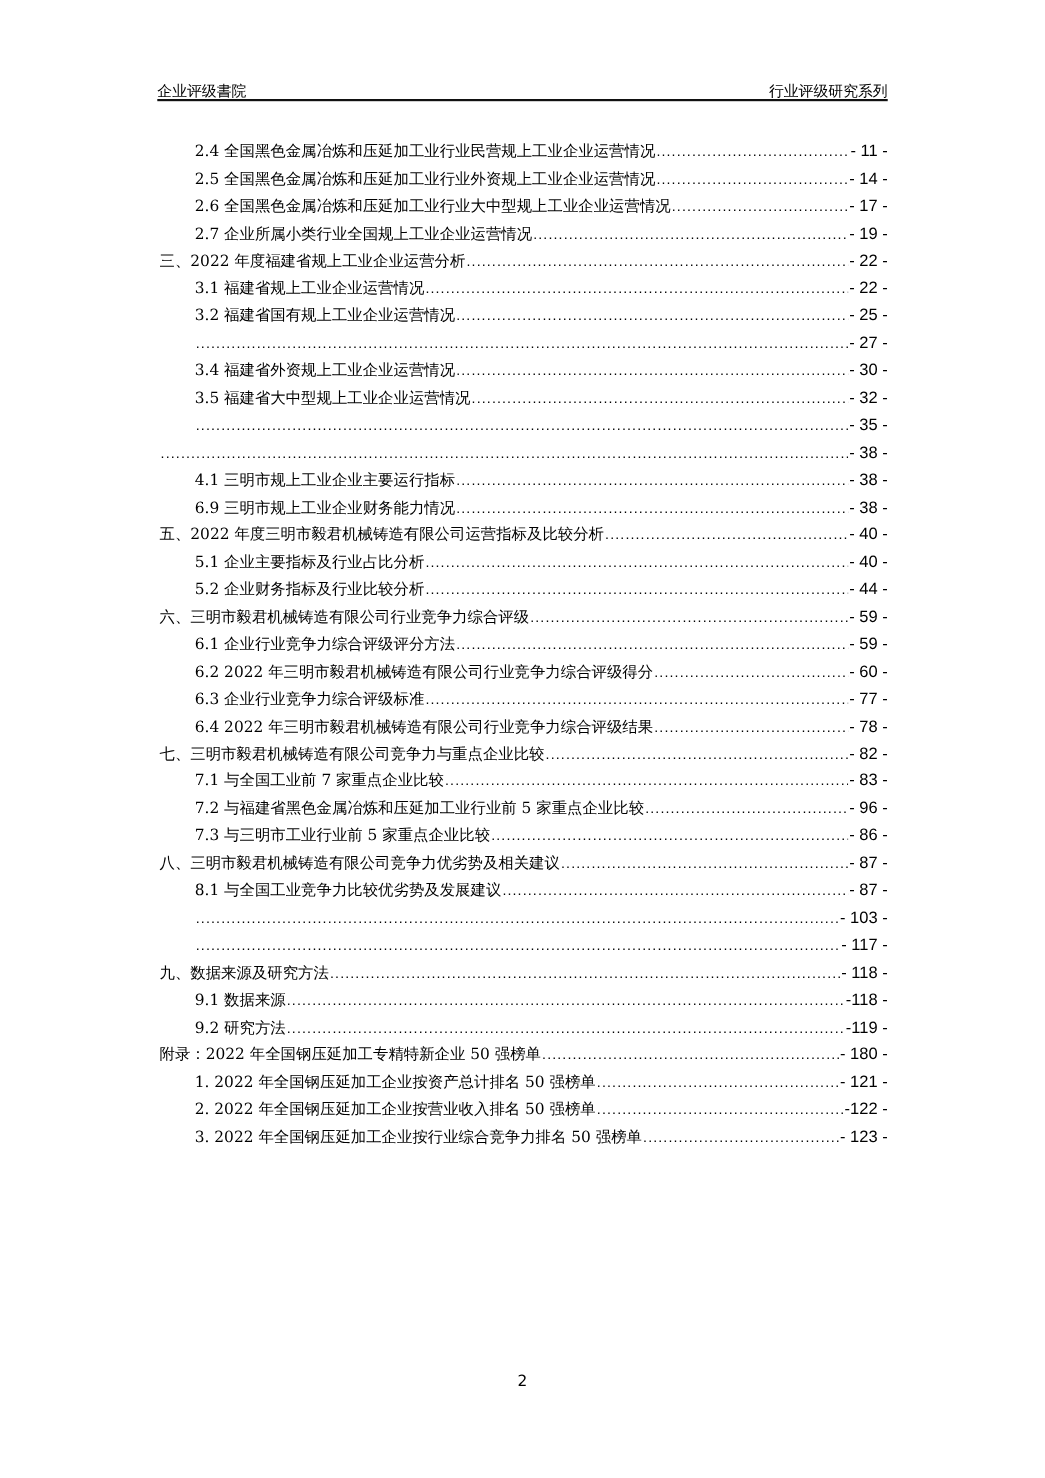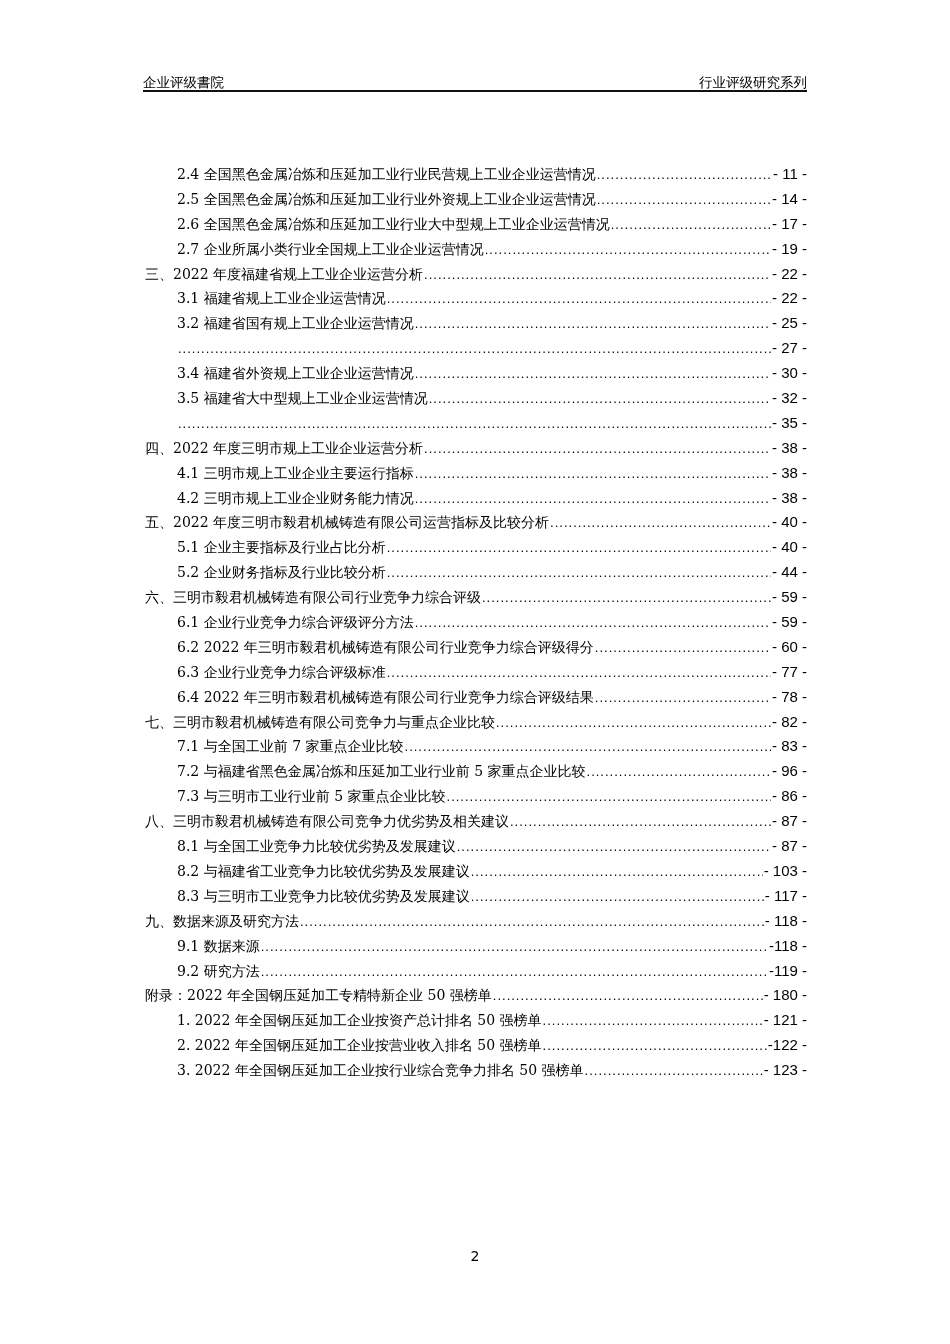--- a/index.html
+++ b/index.html
@@ -11,21 +11,21 @@
     .header .right { position:absolute; right:0; top:2px; }
     .header-rule { position:absolute; left:143px; top:90px; width:664px; height:2px; background:#111; }
     .toc { position:absolute; left:145px; top:126px; width:662px; }
     .toc-row { height:24.9px; line-height:24.9px; display:flex; align-items:baseline;
                font-size:14px; white-space:nowrap; }
     .toc-row.lvl2 { padding-left:32px;justify-content:center; }
     .toc-row .title { flex:0 0 auto; }
     .toc-row .dots { flex:1 1 auto; overflow:hidden; margin:0 1px; letter-spacing:1px;
                      font-family:"Liberation Sans",sans-serif; font-size:13px; }
     .toc-row .dots::before { content:"........................................................................................................................................................................................"; }
-    .toc-row .page { flex:0 0 auto; font-family:"Liberation Sans",sans-serif; font-size:15px;margin-top:36px; }
+    .toc-row .page { flex:0 0 auto; font-family:"Liberation Sans",sans-serif; font-size:15px; }
     .page-number { position:absolute; left:0; width:950px; top:1248px; text-align:center;
                    font-family:"DejaVu Sans","Liberation Sans",sans-serif; font-size:14px; }
   </style>
 </head>
 <body>
 
 <div class="header">
   <span class="left">企业评级書院</span>
   <span class="right">行业评级研究系列</span>
 </div>
@@ -79,31 +79,30 @@
     <div class="toc-row lvl2">
       <span class="title">3.5 福建省大中型规上工业企业运营情况</span>
       <span class="dots"></span>
       <span class="page">- 32 -</span>
     </div>
     <div class="toc-row lvl2">
       <span class="dots"></span>
       <span class="page">- 35 -</span>
     </div>
     <div class="toc-row lvl1">
-      <span class="title">四、2022 年度三明市规上工业企业运营分析</span>
       <span class="dots"></span>
       <span class="page">- 38 -</span>
     </div>
     <div class="toc-row lvl2">
       <span class="title">4.1 三明市规上工业企业主要运行指标</span>
       <span class="dots"></span>
       <span class="page">- 38 -</span>
     </div>
     <div class="toc-row lvl2">
-      <span class="title">4.2 三明市规上工业企业财务能力情况</span>
+      <span class="title">6.9 三明市规上工业企业财务能力情况</span>
       <span class="dots"></span>
       <span class="page">- 38 -</span>
     </div>
     <div class="toc-row lvl1">
       <span class="title">五、2022 年度三明市毅君机械铸造有限公司运营指标及比较分析</span>
       <span class="dots"></span>
       <span class="page">- 40 -</span>
     </div>
     <div class="toc-row lvl2">
       <span class="title">5.1 企业主要指标及行业占比分析</span>
@@ -164,26 +163,24 @@
       <span class="title">八、三明市毅君机械铸造有限公司竞争力优劣势及相关建议</span>
       <span class="dots"></span>
       <span class="page">- 87 -</span>
     </div>
     <div class="toc-row lvl2">
       <span class="title">8.1 与全国工业竞争力比较优劣势及发展建议</span>
       <span class="dots"></span>
       <span class="page">- 87 -</span>
     </div>
     <div class="toc-row lvl2">
-      <span class="title">8.2 与福建省工业竞争力比较优劣势及发展建议</span>
       <span class="dots"></span>
       <span class="page">- 103 -</span>
     </div>
     <div class="toc-row lvl2">
-      <span class="title">8.3 与三明市工业竞争力比较优劣势及发展建议</span>
       <span class="dots"></span>
       <span class="page">- 117 -</span>
     </div>
     <div class="toc-row lvl1">
       <span class="title">九、数据来源及研究方法</span>
       <span class="dots"></span>
       <span class="page">- 118 -</span>
     </div>
     <div class="toc-row lvl2">
       <span class="title">9.1 数据来源</span>

